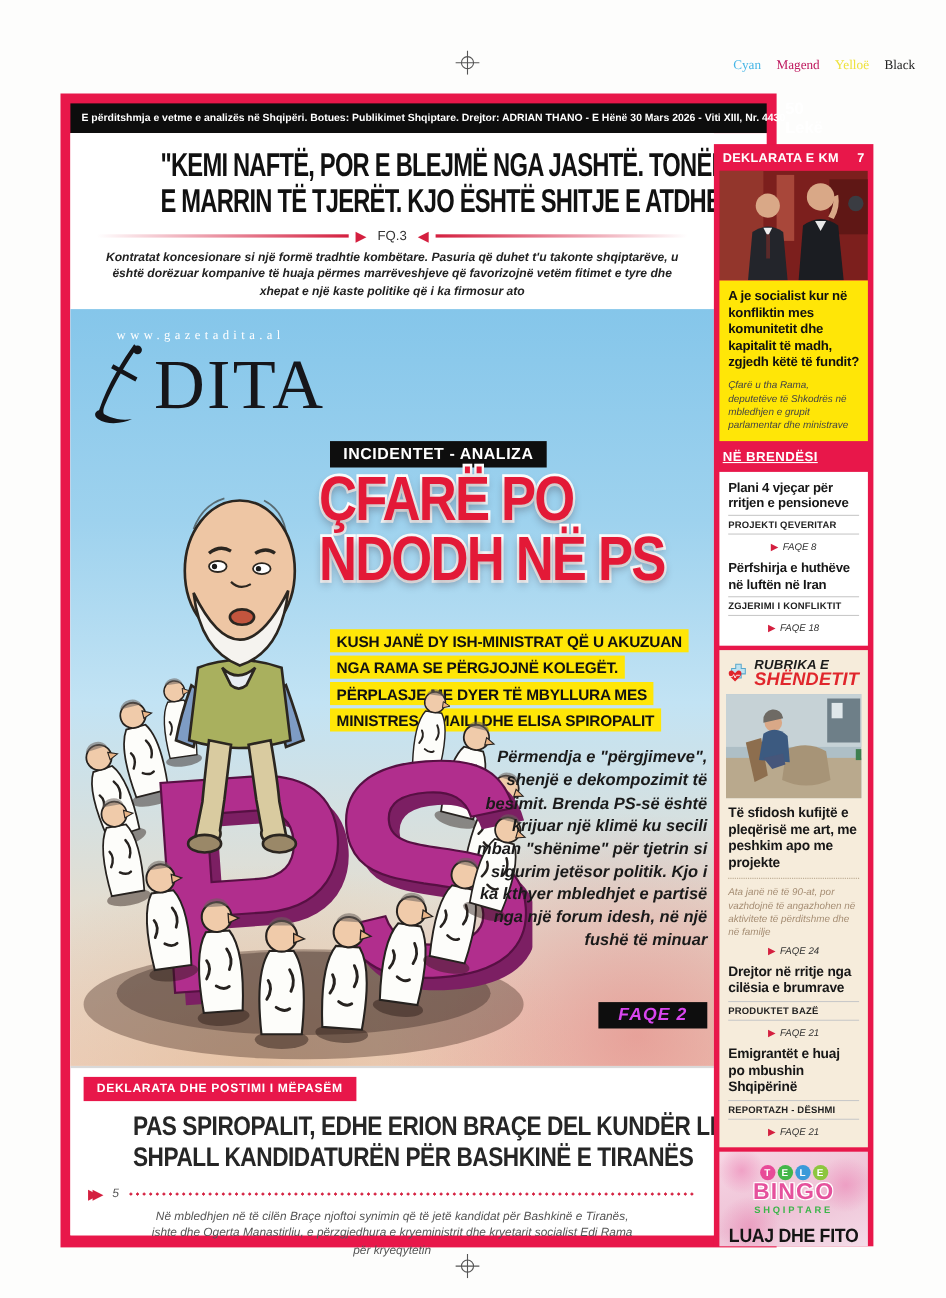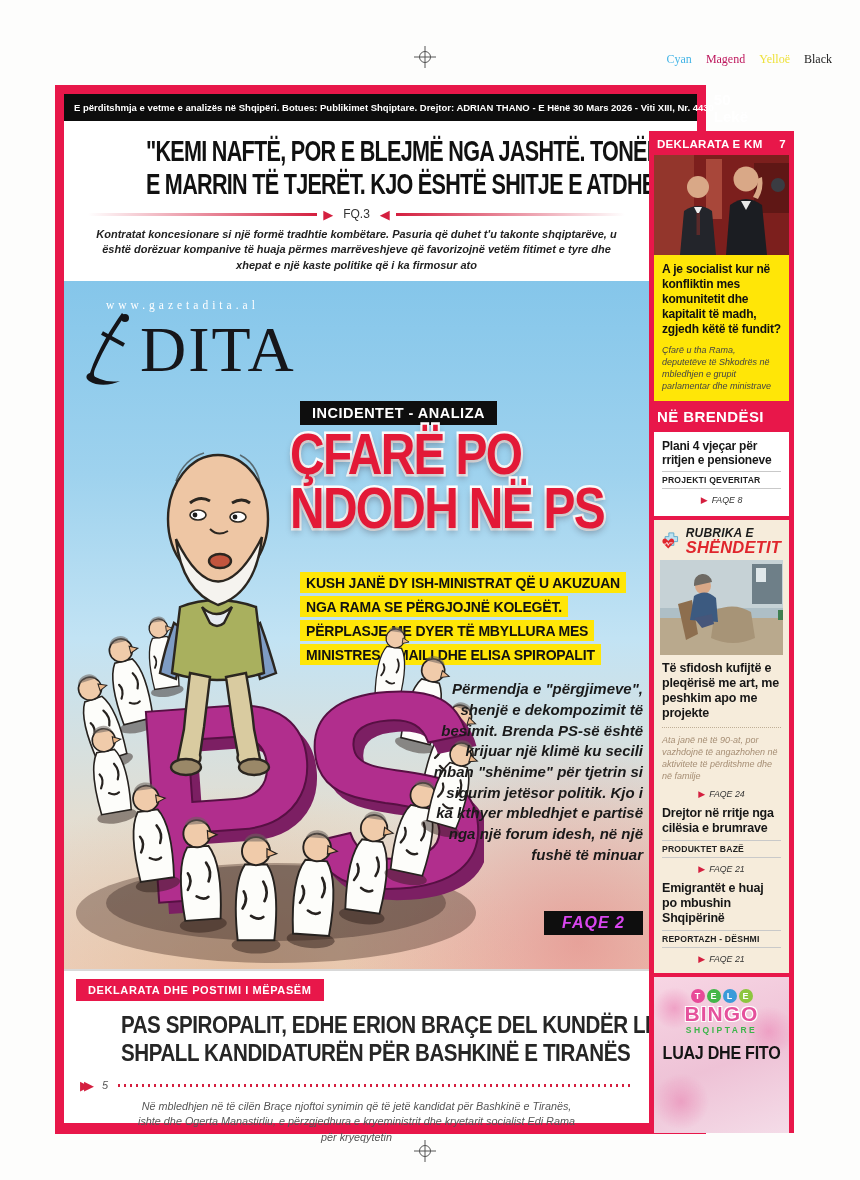--- a/index.html
+++ b/index.html
@@ -63,21 +63,21 @@
   .s2-pagerow .dots{flex:1;height:3px;background-image:radial-gradient(circle,#d41f3f 1.2px,transparent 1.4px);background-size:6px 3px;background-repeat:repeat-x;background-position:0 50%;}
   .s2-deck{font-style:italic;font-size:10.8px;color:#555;text-align:center;margin:4px 60px;line-height:1.45;}
 
   
   .sidebar{position:absolute;left:585px;top:10px;width:145px;height:100%;background:#e8174a;padding:0 5px;display:flex;flex-direction:column;}
   .sb-head{display:flex;justify-content:space-between;align-items:center;color:#fff;font-weight:bold;font-size:11.5px;padding:7px 3px 5px;letter-spacing:.3px;}
   .sb-photo{height:100px;overflow:hidden;}
   .sb-yellow{background:#ffe607;padding:7px 8px 8px;}
   .sb-yellow h3{margin:0;font-size:12px;line-height:1.25;color:#101010;letter-spacing:-.2px;}
   .sb-yellow p{margin:7px 0 0;font-size:9px;font-style:italic;color:#444;line-height:1.35;}
-  .sb-band{color:#fff;font-weight:bold;font-size:15px;padding:7px 3px;letter-spacing:.4px;}
+  .sb-band{color:#fff;font-weight:bold;font-size:12px;padding:7px 3px;letter-spacing:.4px;text-decoration:underline;}
   .sb-card{background:#fff;padding:7px 8px 4px;}
   .sb-item h4{margin:0 0 4px;font-size:12px;line-height:1.2;color:#171717;letter-spacing:-.2px;}
   .sb-item .tagline{border-top:1px solid #c9c9c9;border-bottom:1px solid #c9c9c9;padding:3px 0;font-size:8.6px;font-weight:bold;color:#222;letter-spacing:.2px;}
   .pageref{text-align:center;font-style:italic;font-size:8.8px;color:#333;padding:6px 0 7px;}
   .pageref .tri{color:#d41f3f;font-style:normal;font-size:9px;margin-right:4px;}
   .sb-cream{background:#f6ecdb;padding:6px 8px 2px;}
   .health-head{display:flex;align-items:center;gap:5px;margin-bottom:4px;}
   .health-title .l1{font-style:italic;font-weight:bold;font-size:12px;color:#1c1c1c;letter-spacing:.2px;}
   .health-title .l2{font-style:italic;font-weight:bold;font-size:16.5px;color:#e0262c;letter-spacing:.2px;line-height:.95;}
   .health-photo{height:95px;overflow:hidden;margin:2px -2px 6px;}
@@ -285,20 +285,25 @@
         </div>
 
         <div class="sb-band">NË BRENDËSI</div>
 
         <div class="sb-card">
           <div class="sb-item">
             <h4>Plani 4 vjeçar për rritjen e pensioneve</h4>
             <div class="tagline">PROJEKTI QEVERITAR</div>
             <div class="pageref"><span class="tri">▶</span><span>FAQE 8</span></div>
           </div>
+          <div class="sb-item">
+            <h4>Përfshirja e huthëve në luftën në Iran</h4>
+            <div class="tagline">ZGJERIMI I KONFLIKTIT</div>
+            <div class="pageref"><span class="tri">▶</span><span>FAQE 18</span></div>
+          </div>
         </div>
 
         <div class="sb-gap"></div>
 
         <div class="sb-cream">
           <div class="health-head">
             <svg width="30" height="28" viewBox="0 0 30 28">
               <path d="M11,1 h8 v6 h6 v8 h-6 v6 h-8 v-6 H5 v-8 h6 Z" fill="#bfe2f0" stroke="#5aa8cc" stroke-width="1.5"></path>
               <path d="M8,12 c-4,-5 -11,1 -5,7 l7,7 7,-7 c6,-6 -1,-12 -5,-7 l-2,2 Z" fill="#e0262c"></path>
               <path d="M2,19 h4 l2,-3 2,5 2,-4 h5" fill="none" stroke="#fff" stroke-width="1.3"></path>

